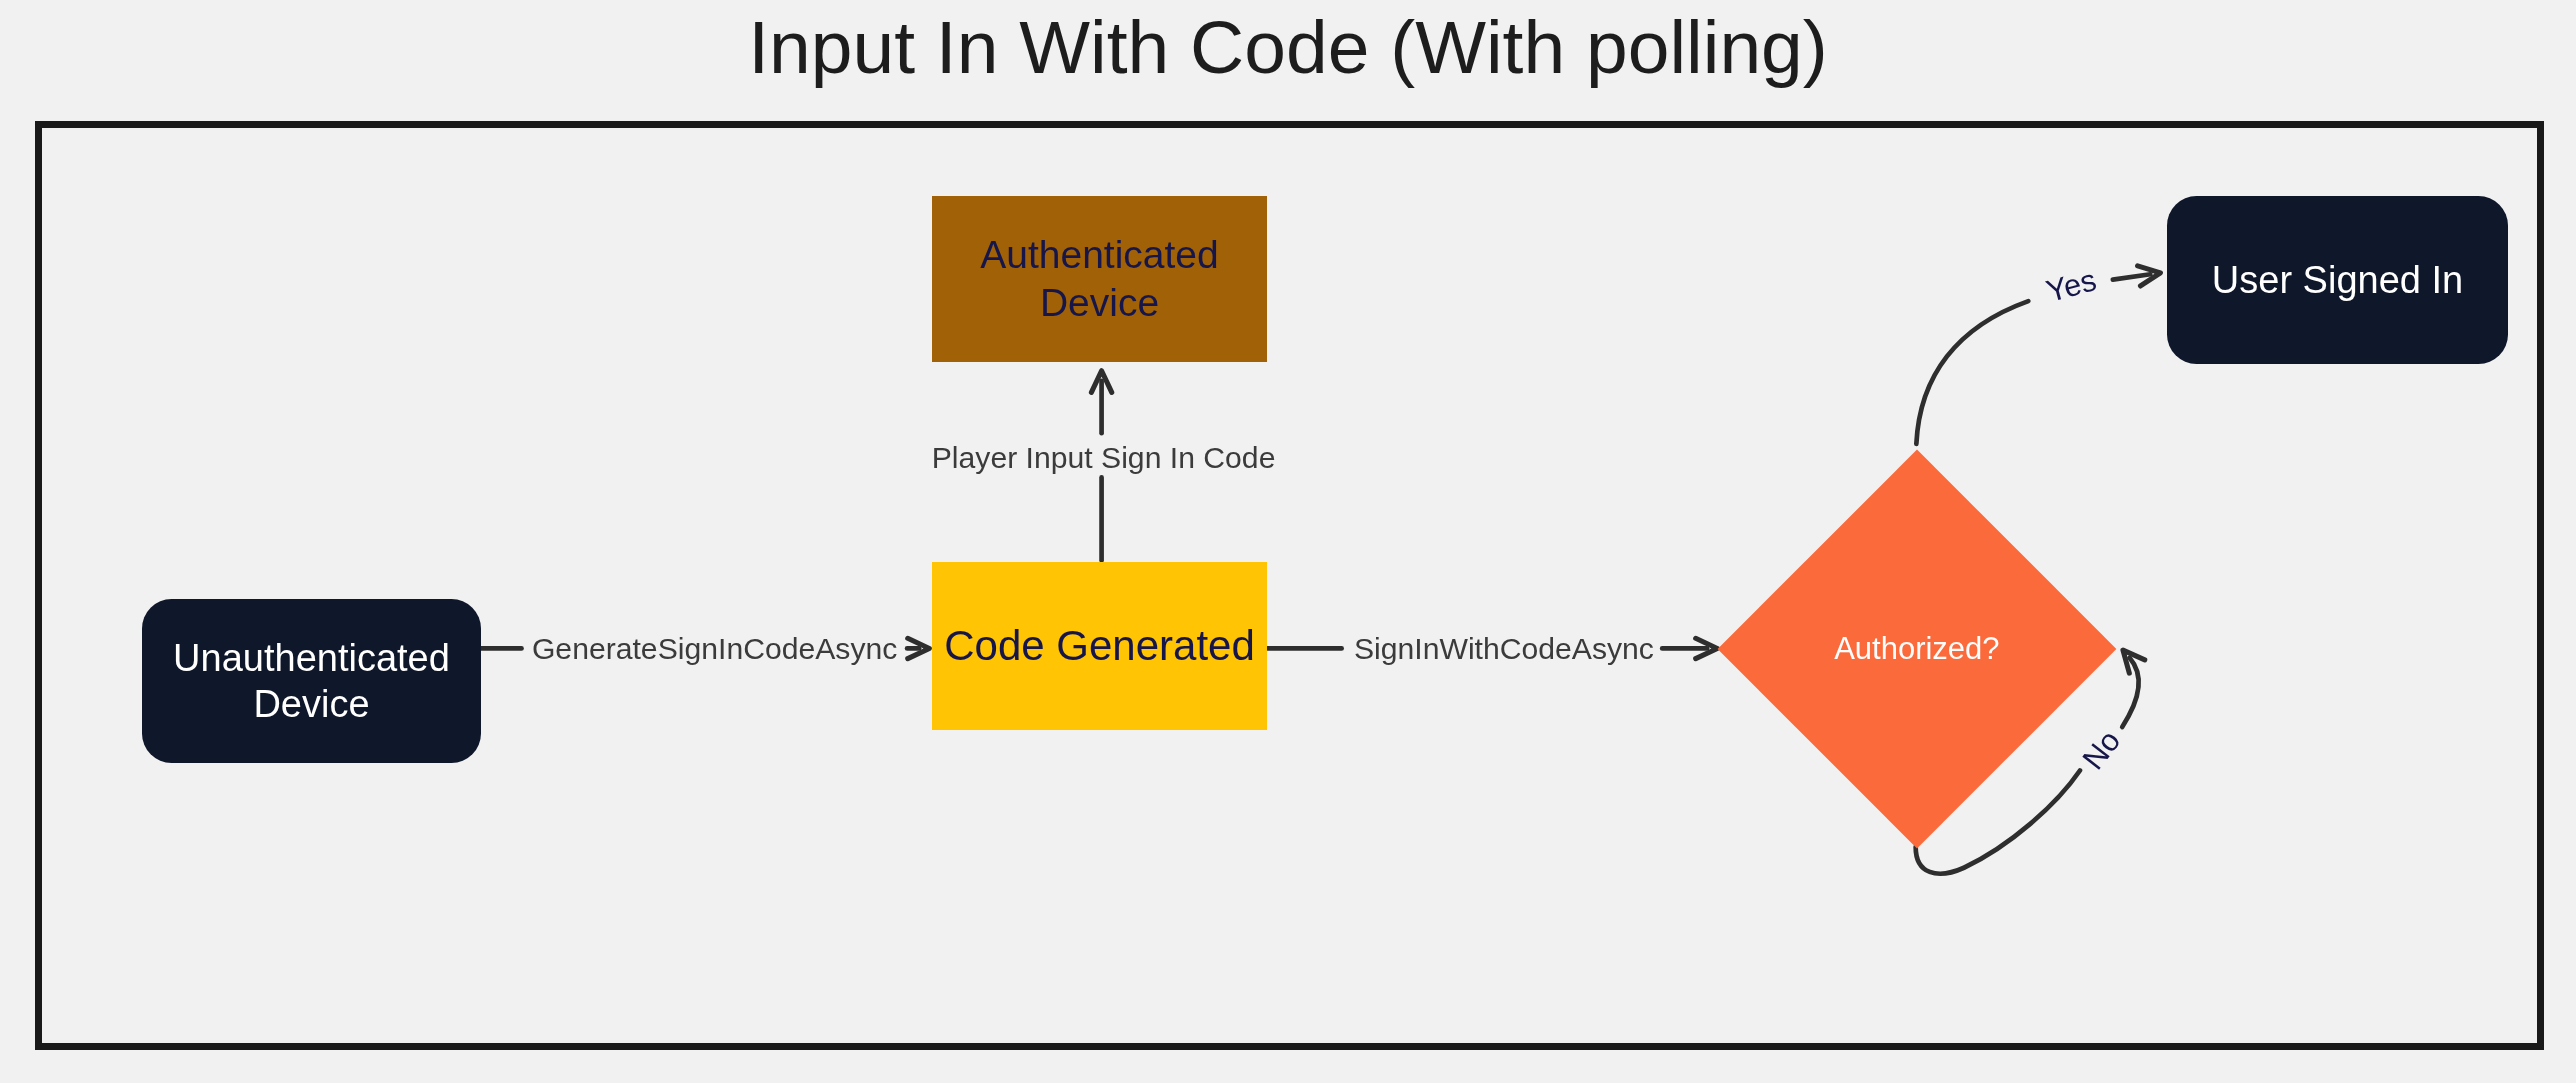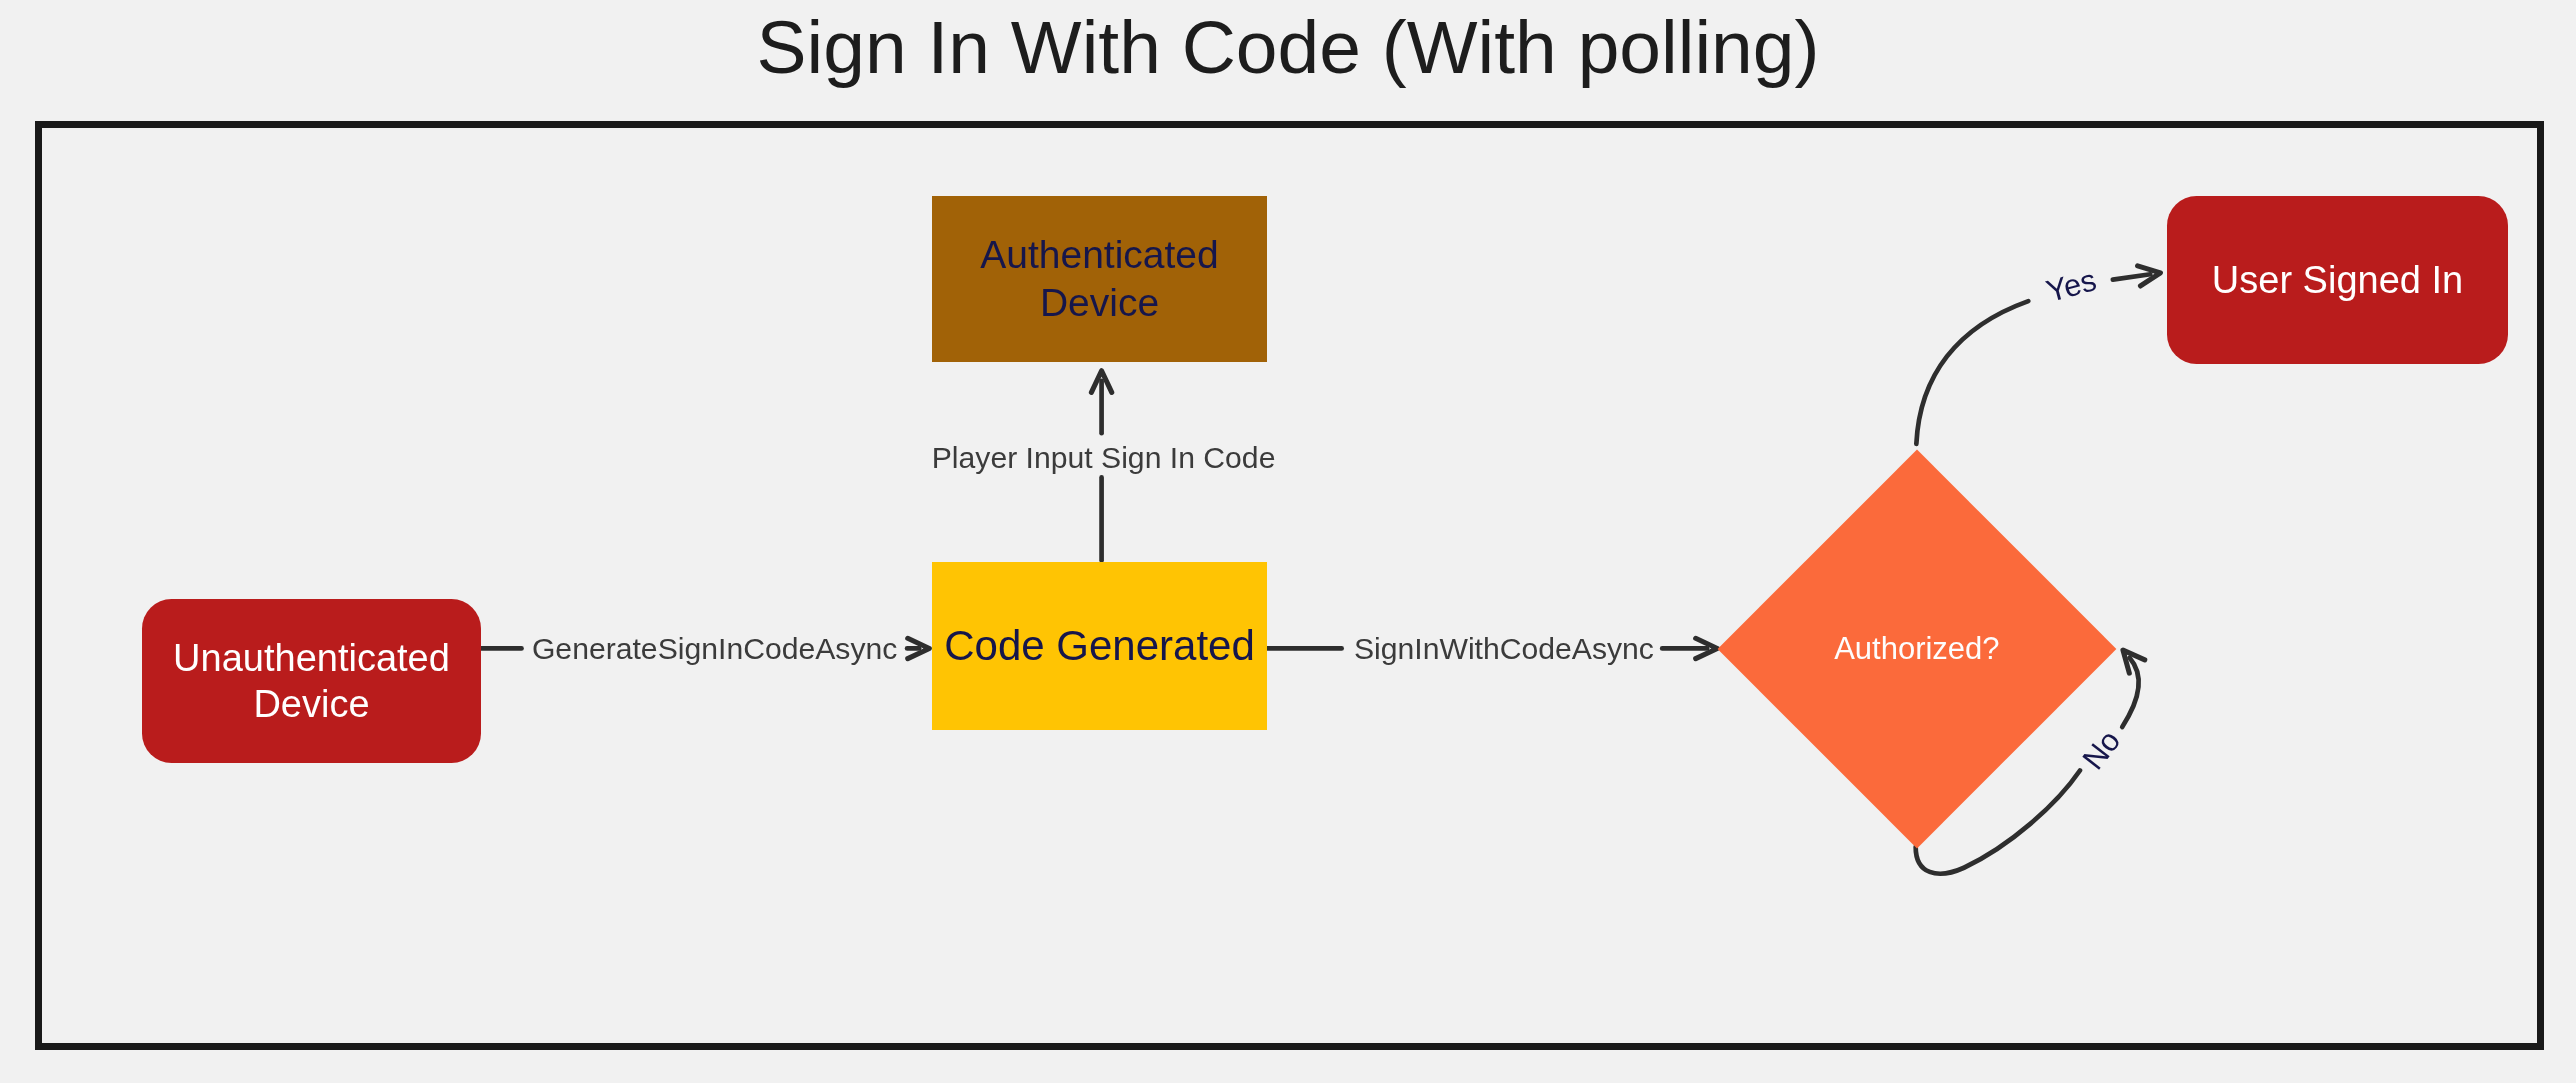--- a/index.html
+++ b/index.html
@@ -43,21 +43,21 @@
   .node {
     position: absolute;
     display: flex;
     align-items: center;
     justify-content: center;
     text-align: center;
     z-index: 2;
     line-height: 1.22;
   }
   .node.rounded { border-radius: 29.5px; }
-  .node.blue   { background: #b91c1c; color: #FFFFFF; font-size: 38px; }
+  .node.blue   { background: #0f172a; color: #FFFFFF; font-size: 38px; }
   .node.yellow { background: #FFC403; color: #16164B; font-size: 42px; }
   .node.green  { background: #a16207; color: #16164B; font-size: 39px; }
 
   #node-unauthenticated { left: 142px;  top: 567px; width: 339px; height: 164px; margin-top: 32px; }
   #node-code-generated  { left: 932px; top: 562px; width: 335px; height: 168px; }
   #node-authenticated   { left: 932px; top: 196px; width: 335px; height: 166px; }
   #node-user-signed-in  { left: 2167px; top: 196px; width: 341px; height: 168px; }
 
   #node-authorized {
     left: 1776px;
@@ -84,21 +84,21 @@
     font-family: "Liberation Sans", sans-serif;
     font-size: 46px;
     fill: #16164B;
   }
 </style>
 </head>
 <body>
 
 <div id="canvas">
 
-  <div class="title">Sign In With Code (With polling)</div>
+  <div class="title">Input In With Code (With polling)</div>
 
   <div class="frame"></div>
 
   <svg class="edges" width="2576" height="1083" viewBox="0 0 3840 1615">
     <defs>
       <marker id="arrow" viewBox="0 0 12 12" refX="6" refY="6" markerWidth="6.5" markerHeight="6.5" markerUnits="strokeWidth" orient="auto">
         <path d="M1.5,2 L10,6 L1.5,10" fill="none" stroke="#2E2E2E" stroke-width="2" stroke-linecap="round" stroke-linejoin="round"></path>
       </marker>
     </defs>
 

